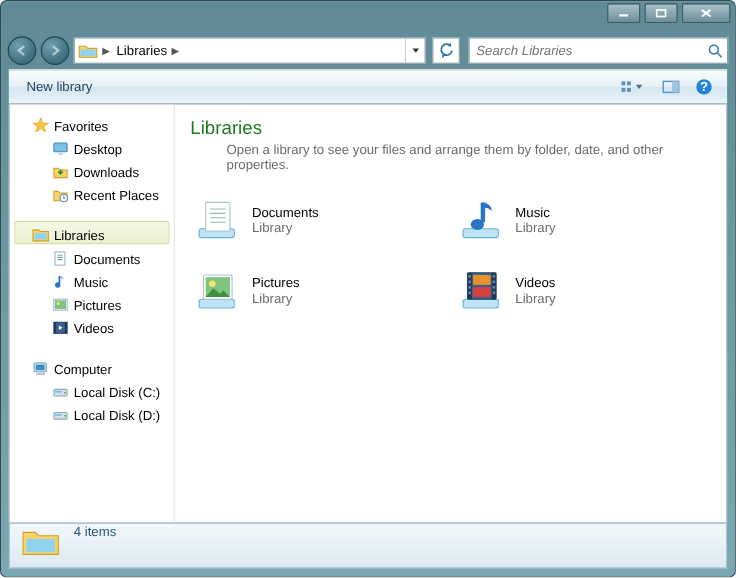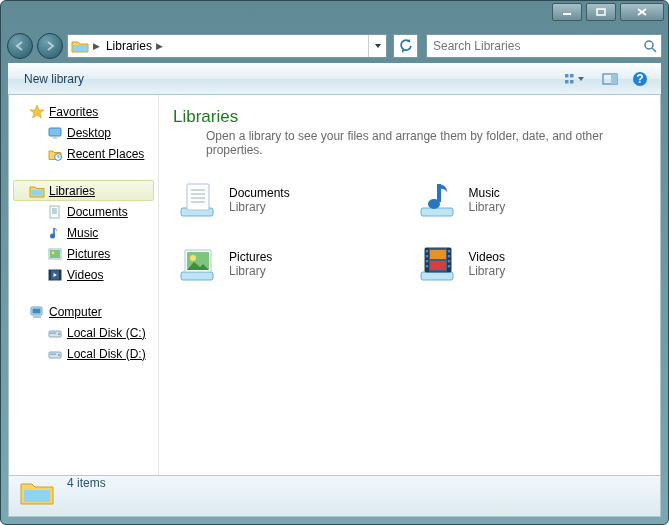--- a/index.html
+++ b/index.html
@@ -63,21 +63,21 @@
   .refresh-btn {
     width: 25px;height:24px;background:#fff;border:1px solid #7a9aa2;
     display:flex;align-items:center;justify-content:center;color:#1b6f9e;
     margin-left:2px;
   }
   .search-wrap {
     flex:1; height:24px;background:#fff;border:1px solid #7a9aa2;
     display:flex;align-items:center; margin-left:4px;
   }
   .search-input {
-    flex:1;border:0;outline:0;color:#8b5cf6;padding:0 6px;
+    flex:1;border:0;outline:0;font-style:italic;color:#8b5cf6;padding:0 6px;
     height:100%; background:transparent;
   }
   .search-icon { width:22px;display:flex;align-items:center;justify-content:center;color:#4a7fae; }
   
   .cmdbar {
     height: 32px;
     background: linear-gradient(#fafdfe, #e5f0f5 48%, #d4e6ee 52%, #e8f3f8);
     border-top:1px solid #fff;border-bottom:1px solid #b0c4cc;
     display:flex;align-items:center;padding:0 6px 0 8px;margin:0 7px;
   }
@@ -95,22 +95,22 @@
   .body {
     flex:1;display:flex;background:#fff;margin:0 7px;border-left:1px solid #b0c4cc;border-right:1px solid #b0c4cc;
     overflow:hidden;
   }
   .sidebar {
     width:150px;background:#fff;border-right:1px solid #e6e6e6;
     padding-top:6px;overflow:auto;
   }
   .tree-group { margin-bottom:16px; }
   .tree-head, .tree-item {
-    display:flex;align-items:center;gap:4px;height:21px;
-    padding-left:20px;cursor:default;color:#000;text-decoration:underline;
+    display:flex;align-items:flex-end;gap:4px;height:21px;
+    padding-left:20px;cursor:default;color:#000;
   }
   .tree-item { padding-left:38px; }
   .tree-head .icon, .tree-item .icon {
     width:16px;height:16px;display:flex;align-items:center;justify-content:center;flex:0 0 16px;
   }
   .tree-head.selected {
     background: linear-gradient(#f5f9e7, #e9f0cf);
     border:1px solid #d6df9f;border-radius:2px;margin:0 4px;
     padding-left:15px;
   }
@@ -259,20 +259,29 @@
           <span>Favorites</span>
         </div>
         <div class="tree-item">
           <span class="icon">
             <svg width="16" height="16">
                 <rect x="2" y="3" width="12" height="8" rx="1" fill="#7fc0e8" stroke="#3a8cc2"></rect>
                 <rect x="6" y="12" width="4" height="2" fill="#ccd6dd"></rect>
               </svg>
           </span>
           <span>Desktop</span>
+        </div>
+        <div class="tree-item">
+          <span class="icon">
+            <svg width="16" height="16">
+                <path d="M2 5 h4 l1 1.5 h7 v7 h-12 z" fill="#f7d36b" stroke="#caa22a"></path>
+                <path d="M8 6 v4 M6 8 l2 2 2-2" stroke="#2f8f2f" stroke-width="1.4" fill="none"></path>
+              </svg>
+          </span>
+          <span>Downloads</span>
         </div>
         <div class="tree-item">
           <span class="icon">
             <svg width="16" height="16">
                 <path d="M2 5 h4 l1 1.5 h7 v7 h-12 z" fill="#f7d36b" stroke="#caa22a"></path>
                 <circle cx="11" cy="11" r="3.4" fill="#fff" stroke="#4d8ac0"></circle>
                 <path d="M11 9 v2.2 h1.6" stroke="#4d8ac0" fill="none"></path>
               </svg>
           </span>
           <span>Recent Places</span>

